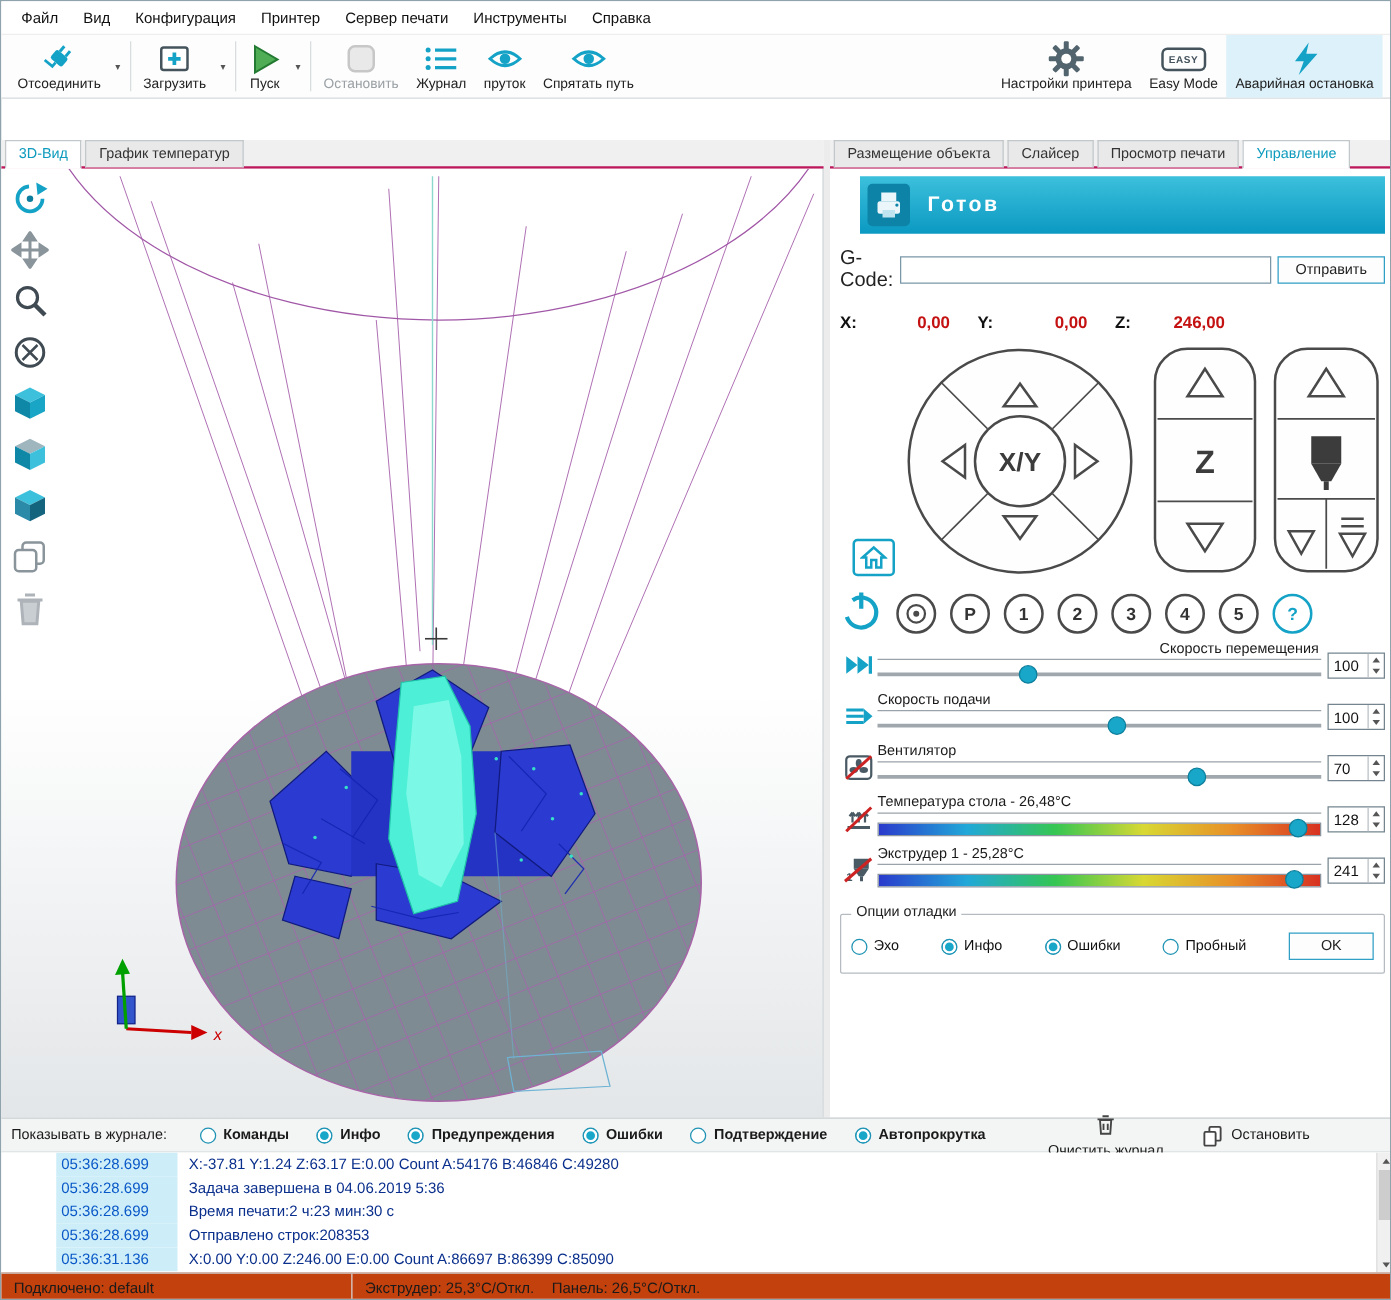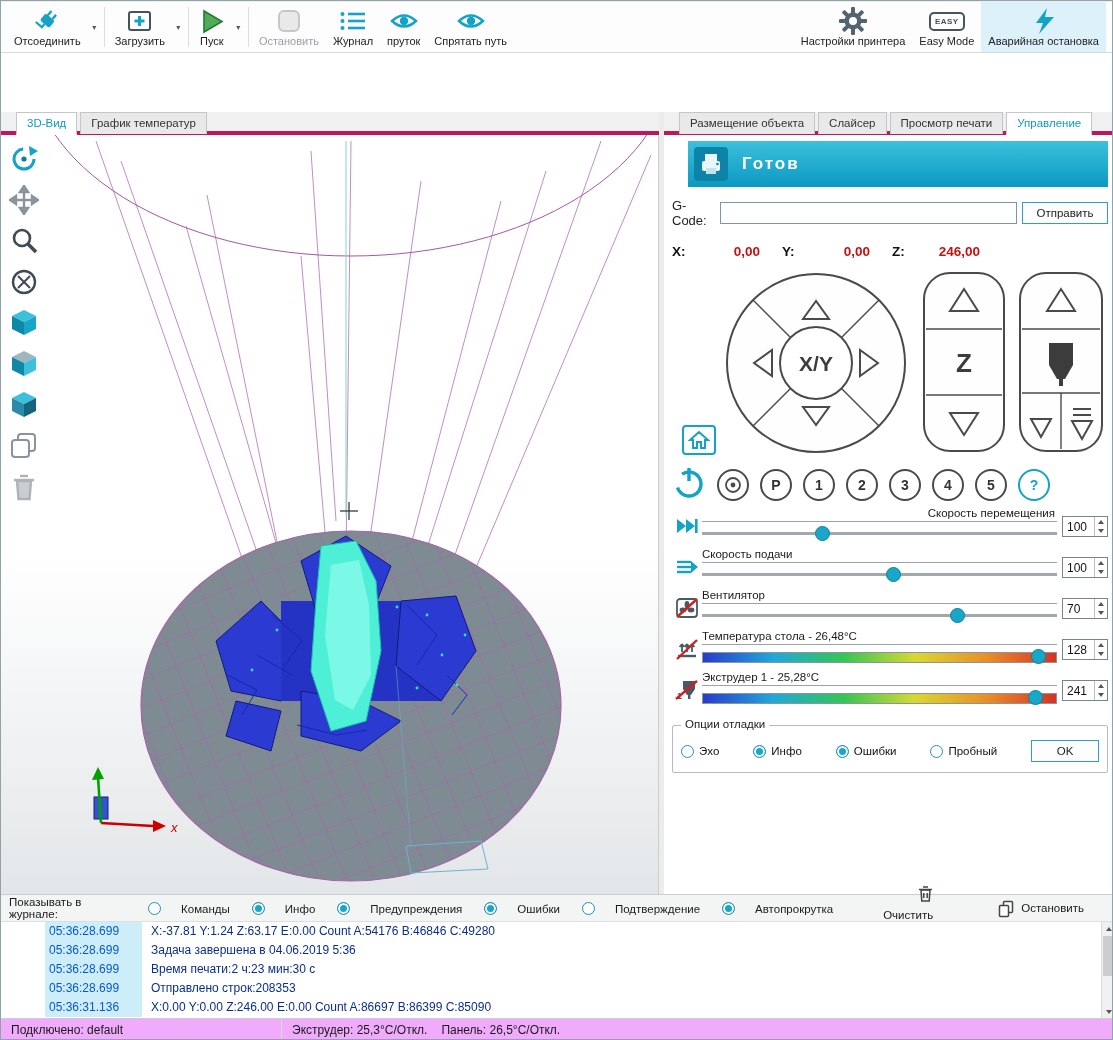--- a/index.html
+++ b/index.html
@@ -28,38 +28,38 @@
   .tb-emergency { background:#ddf1fa; }
   .easy-badge { border:2px solid #44535c; border-radius:5px; font-size:8px; font-weight:bold; color:#44535c; padding:3px 4px; letter-spacing:0.5px; }
 
   
   .main { position:absolute; top:111px; left:0; width:1113px; height:782px; }
   .left-panel { position:absolute; left:0; top:0; width:658px; height:782px; }
   .splitter { position:absolute; left:658px; top:0; width:5px; height:782px; background:#ececec; }
   .right-panel { position:absolute; left:663px; top:0; width:450px; height:782px; background:#fff; }
 
   
-  .tabrow { height:23px; display:flex; align-items:flex-start; background:#f0f0f0; border-bottom:4px solid #be185d;padding-left:12px; }
+  .tabrow { height:23px; display:flex; align-items:center; background:#f0f0f0; border-bottom:2px solid #be185d; }
   .tab { padding:4px 10px 4px; font-size:11.5px; color:#333; background:#e9e9e9; border:1px solid #c2c7ca; border-bottom:none; margin-left:3px; height:22px; }
   .tab.active { background:#fff; color:#0e9bbd; height:23px; margin-bottom:-1px; border-bottom:1px solid #fff; }
 
   
   .viewport { position:absolute; left:0; top:23px; width:658px; height:759px; background:linear-gradient(#ffffff 55%, #e3e6e8); border-right:1px solid #c8cdd0; overflow:hidden; }
   .view-tools { position:absolute; left:0; top:0; width:46px; height:100%; display:flex; flex-direction:column; align-items:center; padding-top:8px; gap:9px; }
   .vt { width:32px; height:32px; display:flex; align-items:center; justify-content:center; }
   .scene { position:absolute; left:46px; top:0; }
 
   
   .ctrl { position:absolute; left:0; top:23px; width:450px; height:759px; background:#fff; padding:6px 6px 0 8px; }
   .status-hd { height:46px; background:linear-gradient(#3cc0dc,#0b99c2); display:flex; align-items:center; padding-left:6px;margin-left:16px; }
   .status-hd .pic { width:34px; height:34px; background:#0d83a8; border-radius:4px; margin-right:14px; display:flex; align-items:center; justify-content:center; }
   .status-hd .txt { color:#fff; font-size:17px; font-weight:bold; letter-spacing:2px; }
 
   .gcode-row { margin-top:11px; display:flex; align-items:center; }
-  .gcode-row label { width:48px; font-size:13px; color:#222; }
+  .gcode-row label { width:48px; font-size:16px; color:#222; }
   .gcode-row input { flex:1; height:22px; border:1px solid #7a97a8; font-size:12px; padding:0 4px; }
   .btn-send { width:86px; height:22px; margin-left:5px; background:#fdfdfd; border:1px solid #2f9fc6; font-size:11.5px; color:#222; display:flex; align-items:center; justify-content:center; }
 
   .coords { margin-top:16px; display:flex; font-size:13.5px; font-weight:bold; color:#111; }
   .coords .lab { width:26px; }
   .coords .val { width:62px; text-align:right; color:#c41111; margin-right:22px; }
 
   .movement { position:relative; height:190px; margin-top:10px; }
   .home-btn { position:absolute; left:10px; top:156px; width:34px; height:30px; border:2px solid #14a3c7; border-radius:4px; background:#fff; display:flex; align-items:center; justify-content:center; }
   .dpad { position:absolute; left:52px; top:2px; }
@@ -93,46 +93,55 @@
   .dbg { position:relative; margin-top:16px; border:1px solid #b5bbc0; border-radius:2px; padding:14px 8px 10px; }
   .dbg .legend { position:absolute; top:-8px; left:8px; background:#fff; padding:0 4px; font-size:11.5px; color:#222; }
   .dbg .opts { display:flex; align-items:center; gap:8px; }
   .opt { display:flex; align-items:center; gap:5px; font-size:11.5px; color:#111; margin-right:26px; }
   .radio { width:13px; height:13px; border-radius:50%; border:1.5px solid #1f93b4; background:#fff; }
   .radio.on { background:#18a7c9; box-shadow:inset 0 0 0 2px #fff; }
   .btn-ok { margin-left:auto; width:84px; height:22px; border:1px solid #2f9fc6; background:#fdfdfd; font-size:11.5px; display:flex; align-items:center; justify-content:center; color:#222; }
 
   
   .logbar { position:absolute; top:893px; left:0; width:1113px; height:28px; background:#f3f4f4; border-top:1px solid #c9ced1; border-bottom:1px solid #dcdfe1; display:flex; align-items:center; font-size:11.5px; color:#1a1a1a; padding-left:8px; }
-  .logbar .t { display:flex; align-items:flex-end; gap:20px; margin-right:22px; }
+  .logbar .t { display:flex; align-items:flex-start; gap:6px; margin-right:22px;font-weight:bold; }
   .logbar .cmd { display:flex; align-items:center; gap:6px; margin-right:30px; }
   .logbar .lead { margin-right:26px; }
 
   
   .log { position:absolute; top:921px; left:0; width:1113px; height:96px; background:#fff; font-family:"DejaVu Sans Mono","Liberation Mono",monospace; font-size:12px; overflow:hidden; }
   .lrow { display:flex; height:19px; line-height:19px; }
   .ltime { width:97px; background:#cdeef8; color:#0a58c8; padding-left:4px; flex:none;margin-left:44px; }
   .ltxt { color:#0a2f8c; padding-left:9px; white-space:pre; }
   .log-scroll { position:absolute; right:0; top:0; width:13px; height:96px; background:#f0f0f0; border-left:1px solid #ddd; }
   .log-thumb { position:absolute; left:1px; top:14px; width:11px; height:40px; background:#cdcdcd; }
   .scr-arr { position:absolute; left:0; width:13px; height:13px; display:flex; align-items:center; justify-content:center; }
 
   
-  .statusbar { position:absolute; top:1017px; left:0; width:1113px; height:23px; background:#f0abfc; border-top:1px solid #c9ced1; display:flex; align-items:center; font-size:12px; color:#1a1a1a; }
+  .statusbar { position:absolute; top:1017px; left:0; width:1113px; height:23px; background:#c2410c; border-top:1px solid #c9ced1; display:flex; align-items:center; font-size:12px; color:#1a1a1a; }
   .sb-seg { padding:0 10px; height:100%; display:flex; align-items:center; gap:14px; }
   .sb1 { width:280px; }
   .sb2 { width:400px; border-left:1px solid #d8d8d8; }
   .sb3 { flex:1; border-left:1px solid #d8d8d8; }
 </style>
 </head>
 <body>
 
 <div class="window">
 
 
+  <div class="menubar">
+    <span class="menu-item">Файл</span>
+    <span class="menu-item">Вид</span>
+    <span class="menu-item">Конфигурация</span>
+    <span class="menu-item">Принтер</span>
+    <span class="menu-item">Сервер печати</span>
+    <span class="menu-item">Инструменты</span>
+    <span class="menu-item">Справка</span>
+  </div>
 
   <div class="toolbar">
     <div class="tb-btn">
       <span class="ic">
         <svg width="30" height="27" viewBox="0 0 30 27">
             <g transform="rotate(40 15 13)">
               <rect x="9" y="8" width="12" height="9" rx="2" fill="#14a3c7"></rect>
               <line x1="12" y1="2.5" x2="12" y2="8" stroke="#14a3c7" stroke-width="2.4"></line>
               <line x1="18" y1="2.5" x2="18" y2="8" stroke="#14a3c7" stroke-width="2.4"></line>
               <path d="M15 17 v4 h-8" stroke="#14a3c7" stroke-width="2.2" fill="none"></path>

